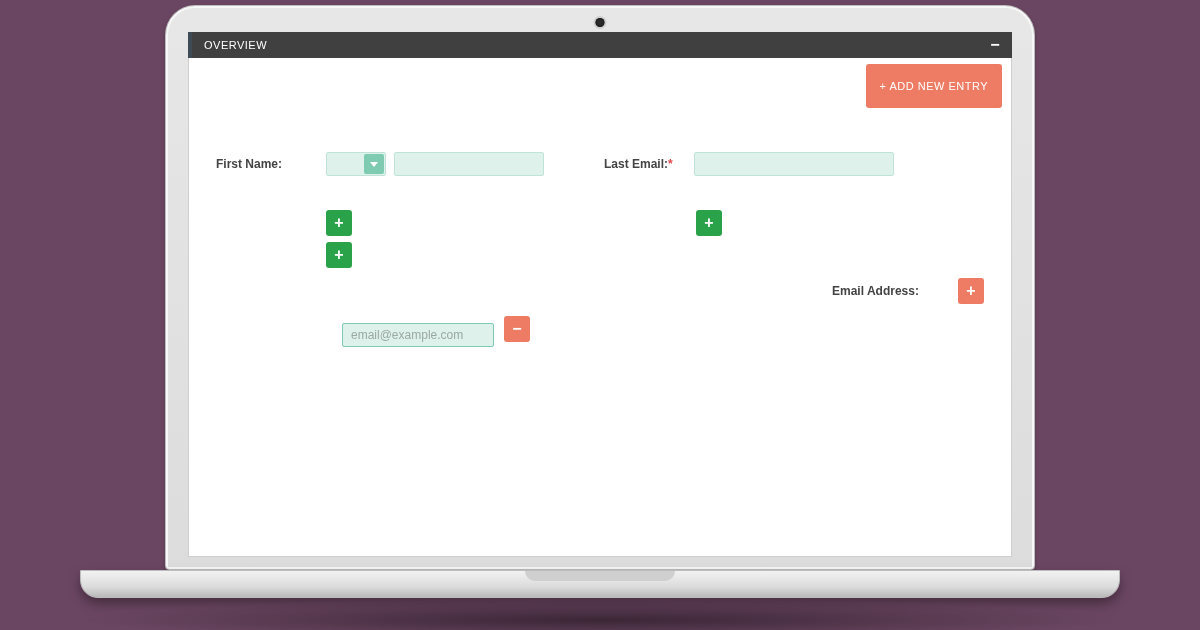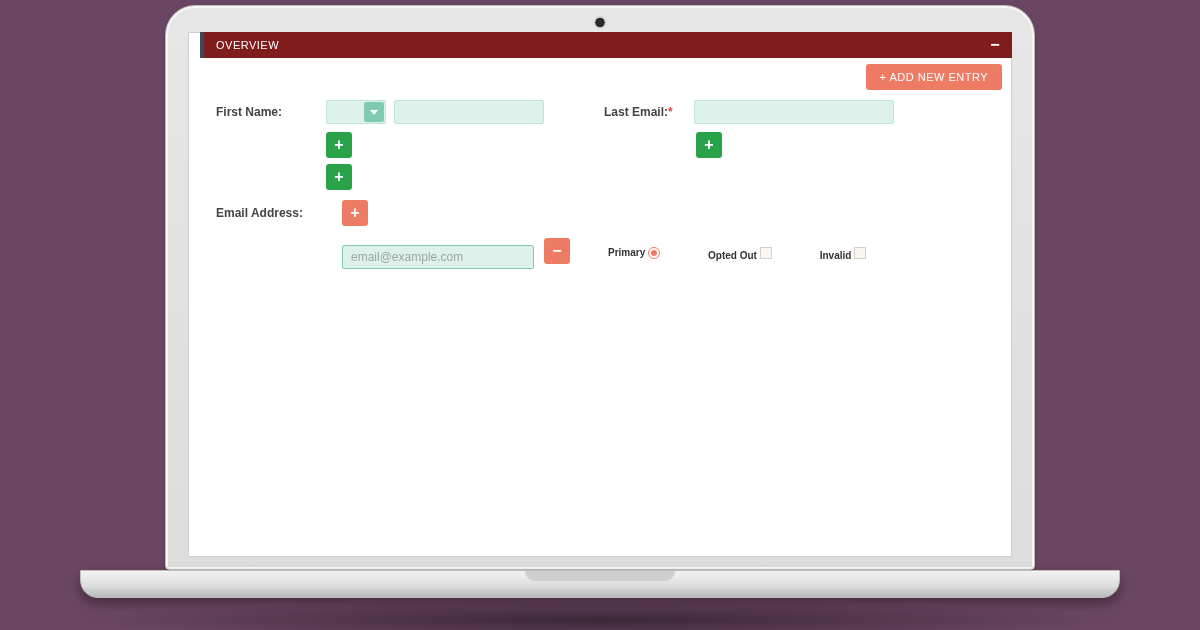--- a/index.html
+++ b/index.html
@@ -67,56 +67,55 @@
   .laptop-shadow{
     width: 1060px;
     height: 40px;
     margin-left: -95px;
     margin-top: 2px;
     background: radial-gradient(ellipse at center, rgba(0,0,0,.45) 0%, rgba(0,0,0,0) 70%);
   }
 
   
   .panel-header {
-    background: #7f1d1d;
+    background: #404040;
     color: #fff;
     font-size: 11px;
     letter-spacing: .5px;
     padding: 7px 12px;
     display: flex;
     align-items: center;
     justify-content: space-between;
     border-left: 4px solid #3e4a54;
-    margin-left: 12px;
   }
   .panel-header .collapse {
     font-size: 16px;
     font-weight: bold;
     line-height: 10px;
     cursor: pointer;
   }
 
   .toolbar {
     display:flex;
     justify-content:flex-end;
     padding: 6px 10px 4px 10px;
   }
   .btn-add-entry {
     background:#ee7c64;
     color:#fff;
     border:none;
     font-size:11px;
     letter-spacing:.5px;
-    padding:7px 14px;
+    padding:16px 14px;
     border-radius:3px;
     cursor:pointer;
   }
 
   .form-area { padding: 6px 28px; font-size:12px; color:#333; }
-  .row { display:flex; align-items:center; margin-bottom:8px; }
+  .row { display:flex; align-items:center; margin-bottom:8px;margin-top:34px; }
   .col-label { width:110px; font-weight:600; color:#444; font-size:12px;}
   .col-label .req { color:#e04848; }
   .col-pair { display:flex; align-items:center; gap:8px; }
   .spacer { width:60px; }
 
   select.mini {
     width:60px; height:24px;
     background:#dff1eb;
     border:1px solid #bfe3d7;
     border-radius:2px;
@@ -150,42 +149,42 @@
     height:24px;
     background:#dff1eb;
     border:1px solid #bfe3d7;
     border-radius:2px;
     padding:0 8px;
     font-size:12px;
     color:#555;
   }
   input.field.w-md{ width:150px; }
   input.field.w-lg{ width:200px; }
-  input.field.w-email{ width:192px; border:1px solid #7fcbb2;margin-top:13px;}
+  input.field.w-email{ width:152px; border:1px solid #7fcbb2;margin-top:13px;}
 
   .btn-square {
     width:26px; height:26px;
     border:none;
     border-radius:3px;
     color:#fff;
     font-size:16px;
     font-weight:bold;
     line-height:22px;
     cursor:pointer;
     display:inline-flex;
     align-items:center;
     justify-content:center;
   }
   .btn-green{ background:#2aa24a; }
   .btn-coral{ background:#ee7c64; }
 
   .add-row { padding-left:110px; margin-top:-2px; margin-bottom:10px;}
 
   .email-section{ margin-top:4px;}
-  .email-label-row{ display:flex; align-items:center; }
+  .email-label-row{ display:flex; align-items:center;justify-content:flex-end; }
   .email-entry-row{
     display:flex;
     align-items:center;
     gap:10px;
     padding-left:126px;
     margin-top:6px;
   }
   .flags{ display:flex; gap:48px; margin-left:28px; align-items:flex-start;}
   .flag{ text-align:center; font-size:10px; color:#333; font-weight:600;}
   .flag .ctrl{ display:block; margin:6px auto 0 auto;}
@@ -261,34 +260,20 @@
               <span>+</span>
             </button>
           </div>
 
           <div class="email-entry-row">
             <input class="field w-email" placeholder="email@example.com" style="">
             <button class="btn-square btn-coral">
               <span>−</span>
             </button>
 
-            <div class="flags">
-              <div class="flag">
-                <span>Primary</span>
-                <span class="ctrl radio-dot checked"></span>
-              </div>
-              <div class="flag">
-                <span>Opted Out</span>
-                <span class="ctrl checkbox"></span>
-              </div>
-              <div class="flag">
-                <span>Invalid</span>
-                <span class="ctrl checkbox"></span>
-              </div>
-            </div>
           </div>
         </div>
 
       </div>
 
     </div>
   </div>
   <div class="laptop-base"></div>
   <div class="laptop-shadow"></div>
 </div>

